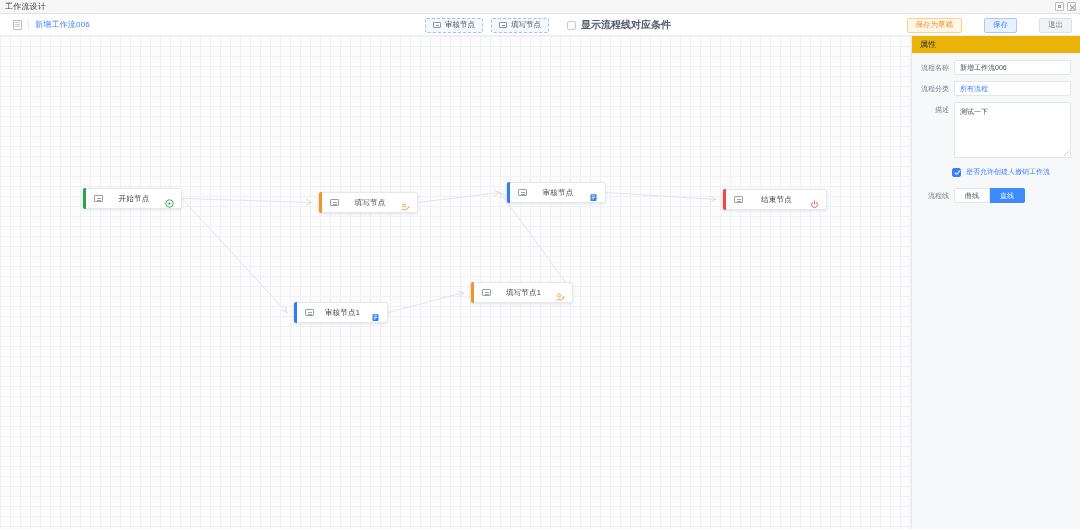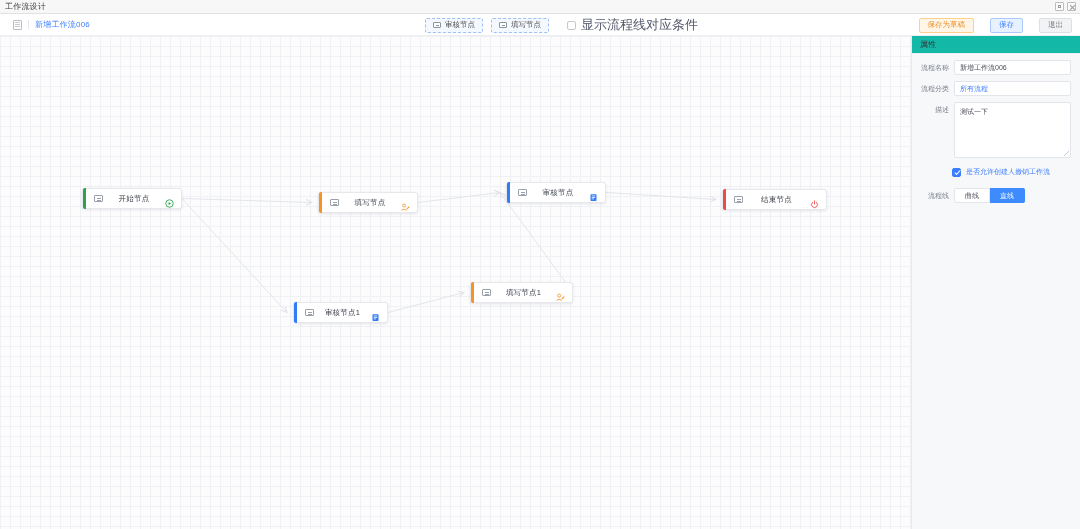--- a/index.html
+++ b/index.html
@@ -73,25 +73,25 @@
   .cond-wrap { display: flex; align-items: center; gap: 5px; margin-left: 10px; cursor: pointer; }
   .cbox {
     width: 9px; height: 9px; border: 1px solid #c4c9d1; border-radius: 2px; background: #fff;
     flex: 0 0 auto; position: relative;
   }
   .cbox.on { background: #3d7eff; border-color: #3d7eff; }
   .cbox.on:after {
     content: ""; position: absolute; left: 2.6px; top: 0.8px; width: 2.4px; height: 5px;
     border: solid #fff; border-width: 0 1.2px 1.2px 0; transform: rotate(42deg);
   }
-  .cond-label { font-size: 13px; color: #55596b; white-space: nowrap; }
+  .cond-label { font-size: 10px; color: #55596b; white-space: nowrap; font-weight: bold; }
 
   .tb-right {
     position: absolute; right: 8px; top: 0; height: 22px;
-    display: flex; align-items: center; gap: 16px; text-align: center;
+    display: flex; align-items: center; gap: 22px; text-align: center;
   }
   .btn {
     height: 15px; padding: 0 8px; border-radius: 2px; font-size: 7.5px;
     display: flex; align-items: center; cursor: pointer; white-space: nowrap;
     border: 1px solid transparent;
   }
   .btn.draft { background: #fff6e8; border-color: #ffd08a; color: #e8912a; }
   .btn.save  { background: #e8f1ff; border-color: #aacaff; color: #3d7eff; }
   .btn.exit  { background: #f2f3f5; border-color: #dcdfe4; color: #7b8089; }
 
@@ -133,21 +133,21 @@
   }
   .node .ric { margin-right: 7px; width: 9px; height: 9px; flex: 0 0 auto; }
 
   
   .panel {
     position: absolute; left: 911px; top: 36px; width: 169px; height: 493px;
     background: #f7f8fa; border-left: 1px solid #e8eaee;
   }
   .panel-head {
     height: 18px; display: flex; align-items: center; padding-left: 8px;
-    font-size: 8px; color: #33373f; border-bottom: 1px solid #eceef1; background: #14b8a6;
+    font-size: 8px; color: #33373f; border-bottom: 1px solid #eceef1; background: #eab308;
   }
   .frow { display: flex; align-items: flex-start; padding: 6px 9px 0 4px; }
   .flabel {
     width: 38px; text-align: right; font-size: 7px; color: #7a7f8a;
     padding-top: 4px; padding-right: 5px; flex: 0 0 auto; line-height: 1;
   }
   .fctl { flex: 1 1 auto; }
   .inp {
     width: 100%; height: 15px; background: #fff; border: 1px solid #e2e5ea; border-radius: 2px;
     font-size: 7px; color: #4a4e57; display: flex; align-items: center; padding: 0 5px;

